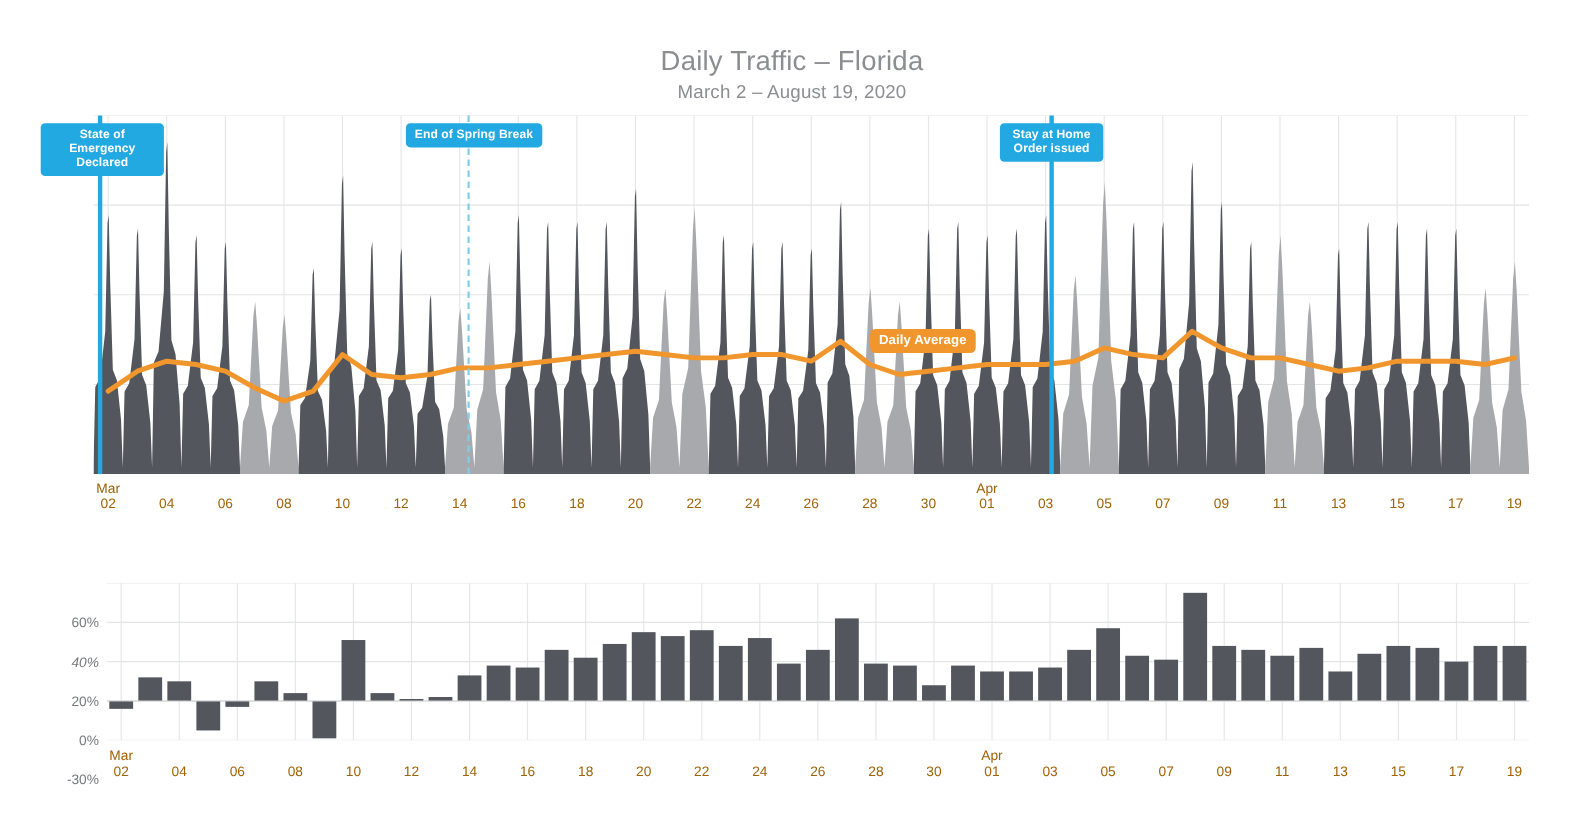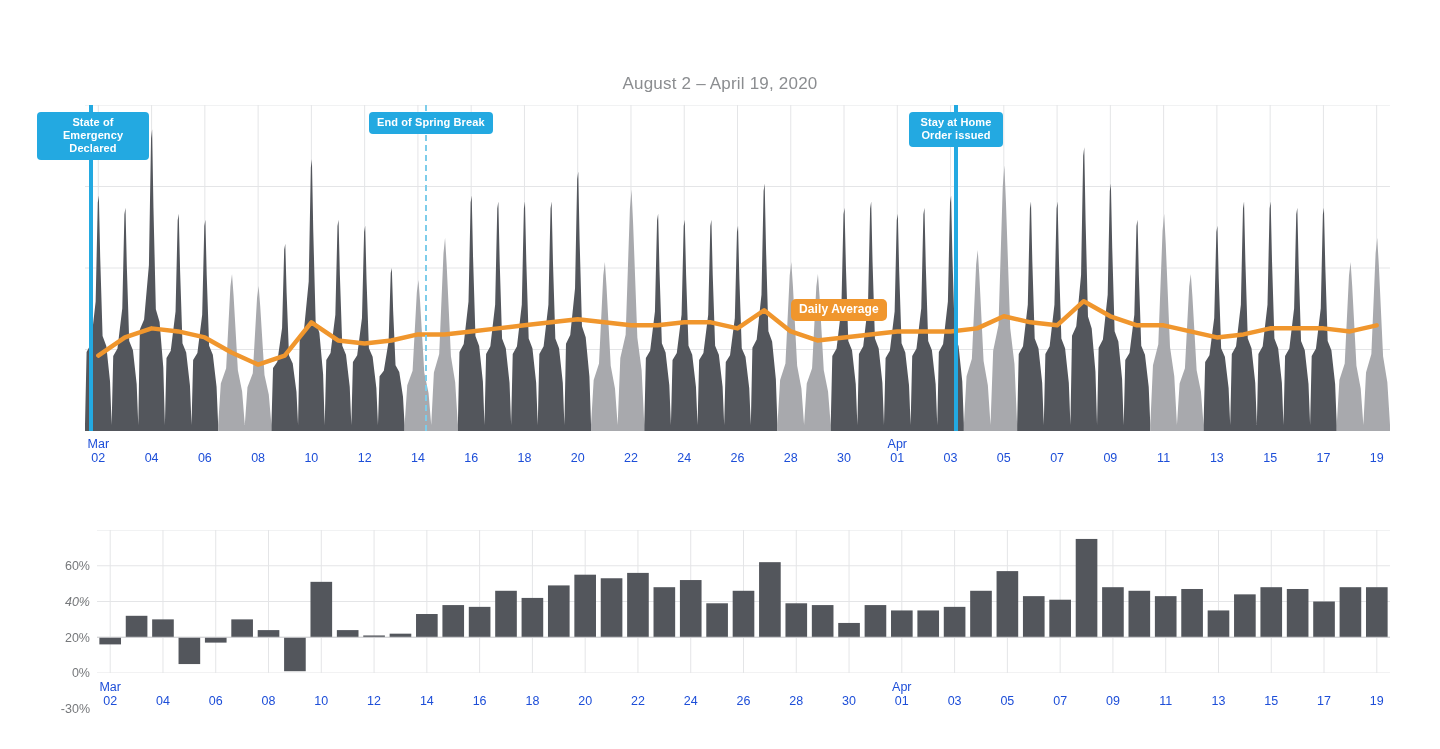--- a/index.html
+++ b/index.html
@@ -43,21 +43,21 @@
   #axis1 {
     position: absolute;
     left: 85px;
     top: 437px;
     width: 1305px;
     height: 30px;
   }
   .tick {
     position: absolute;
     font-size: 12.5px;
-    color: #1d4ed8;
+    color: #a16207;
     text-align: center;
     width: 40px;
     margin-left: -20px;
     line-height: 14px;
   }
   .tick .mon { display: block; }
 
   
   .vline {
     position: absolute;
@@ -127,21 +127,22 @@
     top: 680px;
     width: 1293px;
     height: 30px;
   }
 </style>
 </head>
 <body>
 
 <div id="page">
 
-  <div class="chart-title" id="subtitle-main">August 2 – April 19, 2020</div>
+  <div class="chart-title" id="title-main">Daily Traffic – Florida</div>
+  <div class="chart-title" id="subtitle-main">March 2 – August 19, 2020</div>
 
   <div id="chart1">
     <svg id="chart1-svg" width="1305" height="326" viewBox="0 0 1305 326">
         <line x1="0" y1="0" x2="1305" y2="0" stroke="#e4e5e7" stroke-width="1"></line>
         <line x1="0" y1="81.5" x2="1305" y2="81.5" stroke="#e4e5e7" stroke-width="1"></line>
         <line x1="0" y1="163" x2="1305" y2="163" stroke="#e4e5e7" stroke-width="1"></line>
         <line x1="0" y1="244.5" x2="1305" y2="244.5" stroke="#e4e5e7" stroke-width="1"></line>
         <line x1="13.316326530612244" y1="0" x2="13.316326530612244" y2="326" stroke="#e4e5e7" stroke-width="1"></line>
         <line x1="66.58163265306122" y1="0" x2="66.58163265306122" y2="326" stroke="#e4e5e7" stroke-width="1"></line>
         <line x1="119.8469387755102" y1="0" x2="119.8469387755102" y2="326" stroke="#e4e5e7" stroke-width="1"></line>

